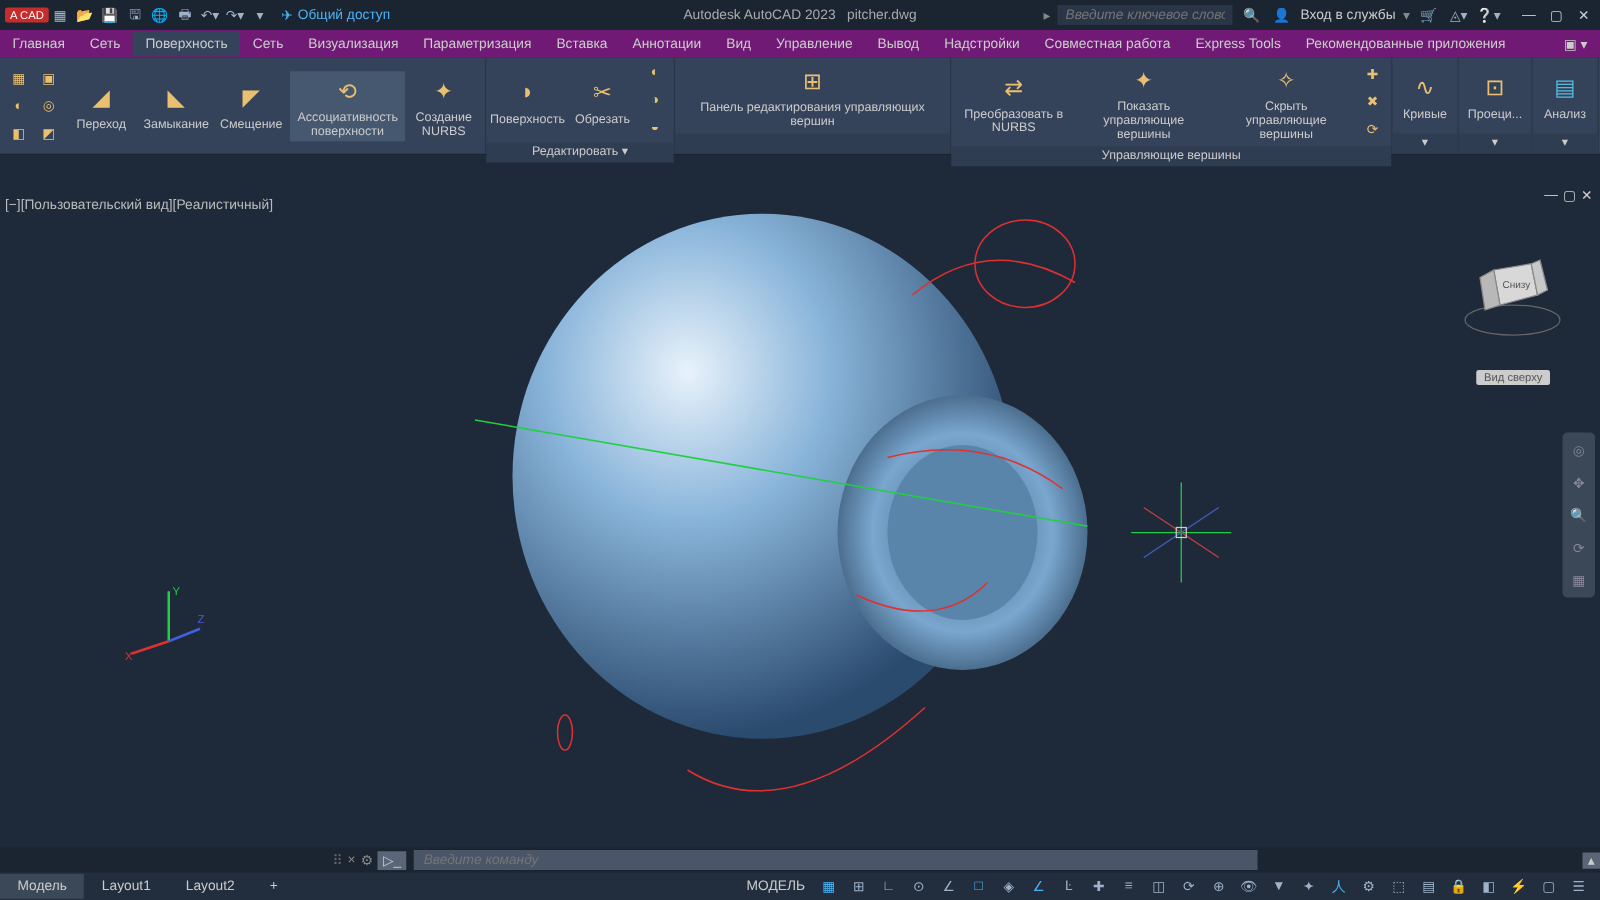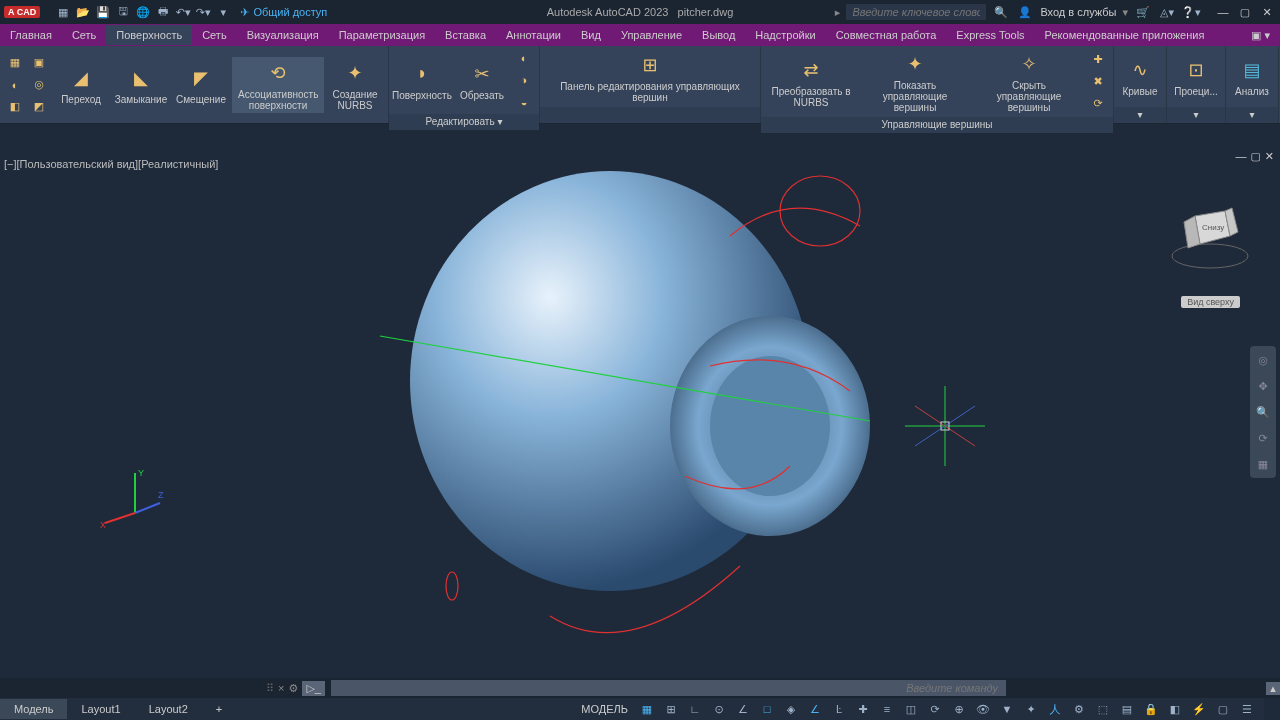--- a/index.html
+++ b/index.html
@@ -1,20 +1,20 @@
 <!DOCTYPE html>
 <html><head>
 <meta charset="utf-8">
 <style>
 * { margin: 0; padding: 0; box-sizing: border-box; font-family: "Segoe UI", Arial, sans-serif; user-select: none; }
 body { width: 1280px; height: 720px; background: #1e2a3a; overflow: hidden; color: #ccc; font-size: 11px; position: relative; }
 
 
 .titlebar { height: 24px; background: #1b2431; display: flex; align-items: center; padding: 0 4px; }
-.app-badge { background: #c72c2c; color: #fff; font-size: 9px; font-weight: bold; padding: 1px 4px; border-radius: 2px; margin-right: 14px; }
+.app-badge { background: #c72c2c; color: #fff; font-size: 9px; font-weight: normal; padding: 1px 4px; border-radius: 2px; margin-right: 0; }
 .qat { display: flex; align-items: center; gap: 2px; }
 .qat-btn { width: 18px; height: 18px; display: flex; align-items: center; justify-content: center; color: #9fb2c9; cursor: pointer; }
 .share-link { color: #4ab3f4; margin-left: 8px; display: flex; align-items: center; gap: 4px; cursor: pointer; }
 .title-center { position: absolute; left: 50%; transform: translateX(-50%); color: #aaa; }
 .title-right { margin-left: auto; display: flex; align-items: center; gap: 6px; }
 .search-box { background: #2a3648; border: none; color: #888; font-style: italic; padding: 2px 6px; width: 140px; font-size: 11px; }
 .win-btns { display: flex; gap: 4px; margin-left: 8px; }
 .win-btn { width: 18px; height: 18px; display: flex; align-items: center; justify-content: center; color: #ccc; cursor: pointer; }
 
 
@@ -51,25 +51,25 @@
 
 .ucs-icon { position:absolute; left:100px; bottom:150px; }
 .viewcube { position:absolute; top:50px; right:30px; width:80px; height:80px; }
 .wcs-badge { position:absolute; top:150px; right:40px; background:#ccc; color:#555; font-size:9px; padding:1px 6px; border-radius:2px; }
 .navbar { position:absolute; right:4px; top:200px; width:26px; background:#3a4858; border-radius:4px; padding:4px 0; display:flex; flex-direction:column; align-items:center; gap:6px; }
 .nav-btn { width:20px; height:20px; color:#889; cursor:pointer; display:flex; align-items:center; justify-content:center; }
 
 
 .cmdline-row { position:absolute; bottom:22px; left:0; right:0; height:20px; background:#1b2431; display:flex; align-items:center; }
 .cmdline-left { display:flex; align-items:center; gap:4px; padding:0 6px; color:#888; }
-.cmdline-input { flex:1; background:#4a5668; border:none; color:#aaa; font-style:italic; padding:2px 8px; font-size:11px; margin-right:260px;text-align:right; }
+.cmdline-input { flex:1; background:#4a5668; border:none; color:#aaa; font-style:italic; padding:2px 8px; font-size:11px; margin-right:260px; }
 .cmdline-arrow { width:14px; background:#5a6678; color:#ccc; text-align:center; cursor:pointer; }
 
 
-.statusbar { position:absolute; bottom:0; left:0; right:16px; height:22px; background:#222d3d; display:flex; align-items:center; }
+.statusbar { position:absolute; bottom:0; left:0; right:0; height:22px; background:#222d3d; display:flex; align-items:center; }
 .model-tabs { display:flex; }
 .model-tab { padding:4px 14px; cursor:pointer; color:#ccc; }
 .model-tab.active { background:#3a4858; }
 .status-right { margin-left:auto; display:flex; align-items:center; gap:2px; padding-right:6px; }
 .status-btn { width:22px; height:20px; display:flex; align-items:center; justify-content:center; cursor:pointer; color:#9fb2c9; }
 .status-btn.on { color:#4ab3f4; }
 .status-label { padding:0 6px; color:#ccc; }
 
 
 svg { display:block; }

